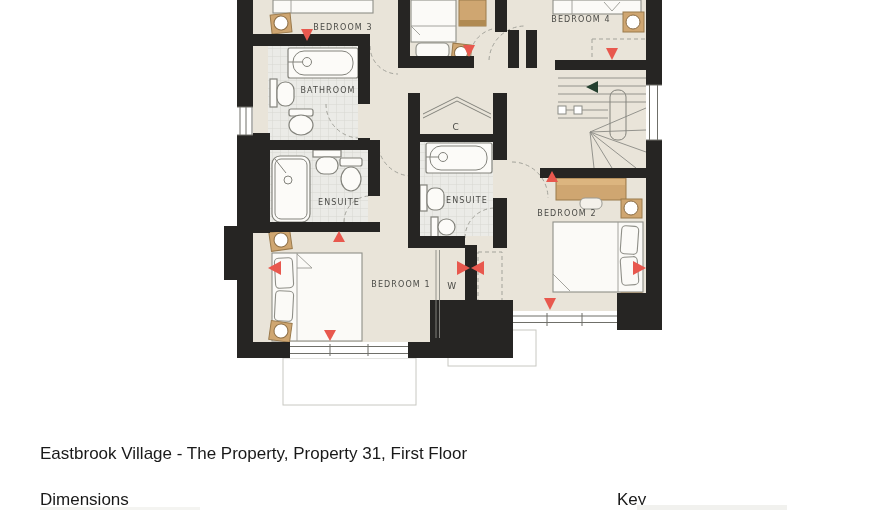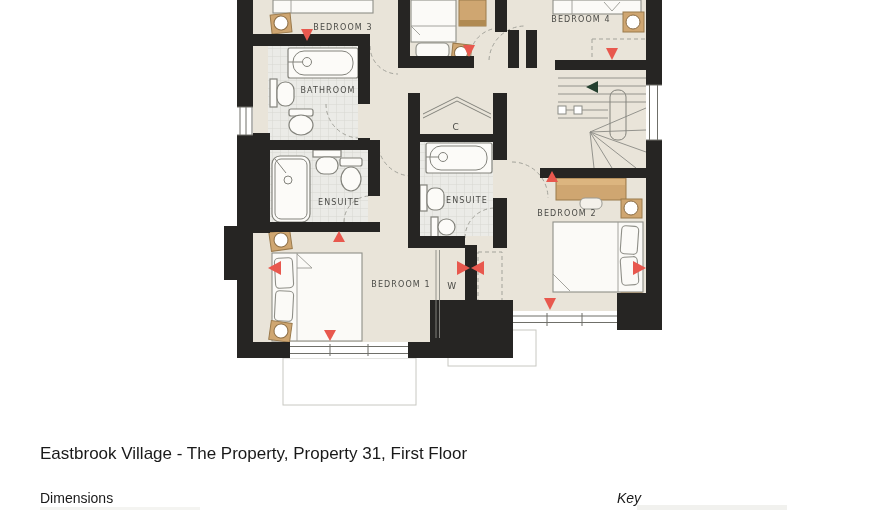--- a/index.html
+++ b/index.html
@@ -28,23 +28,23 @@
   .green-arrow{fill:var(--stairs-arrow,#24402f);}
   .win-gap{fill:#ffffff;}
   .win-line{stroke:#6f6f69;stroke-width:1;fill:none;}
   .canopy{fill:#ffffff;stroke:var(--canopy-stroke,#c8c8c2);stroke-width:1;}
   .room-label{font-family:"DejaVu Sans",sans-serif;font-size:8px;letter-spacing:1.1px;
               fill:var(--label,#4b4b47);text-anchor:middle;font-weight:500;}
   .small-label{font-family:"DejaVu Sans",sans-serif;font-size:9px;letter-spacing:0.5px;
               fill:var(--label,#4b4b47);text-anchor:middle;font-weight:500;}
 
   .plan-title{position:absolute;left:40px;top:444px;font-size:17px;color:#191919;}
-  .section-label{position:absolute;font-size:14px;color:#191919;}
+  .section-label{position:absolute;font-size:17px;color:#191919;}
   .dims-label{left:40px;top:490px;}
-  .key-label{left:617px;top:490px;font-style:italic;}
+  .key-label{left:617px;top:490px;}
   .key-strip{position:absolute;left:637px;top:505px;width:150px;height:5px;background:#f1f1ee;}
   .dims-strip{position:absolute;left:40px;top:507px;width:160px;height:3px;background:#f4f4f1;}
 </style>
 </head>
 <body>
 
 <div class="screen">
 
   <svg class="plan-svg" width="880" height="430" viewBox="0 0 880 430">
     <defs>

